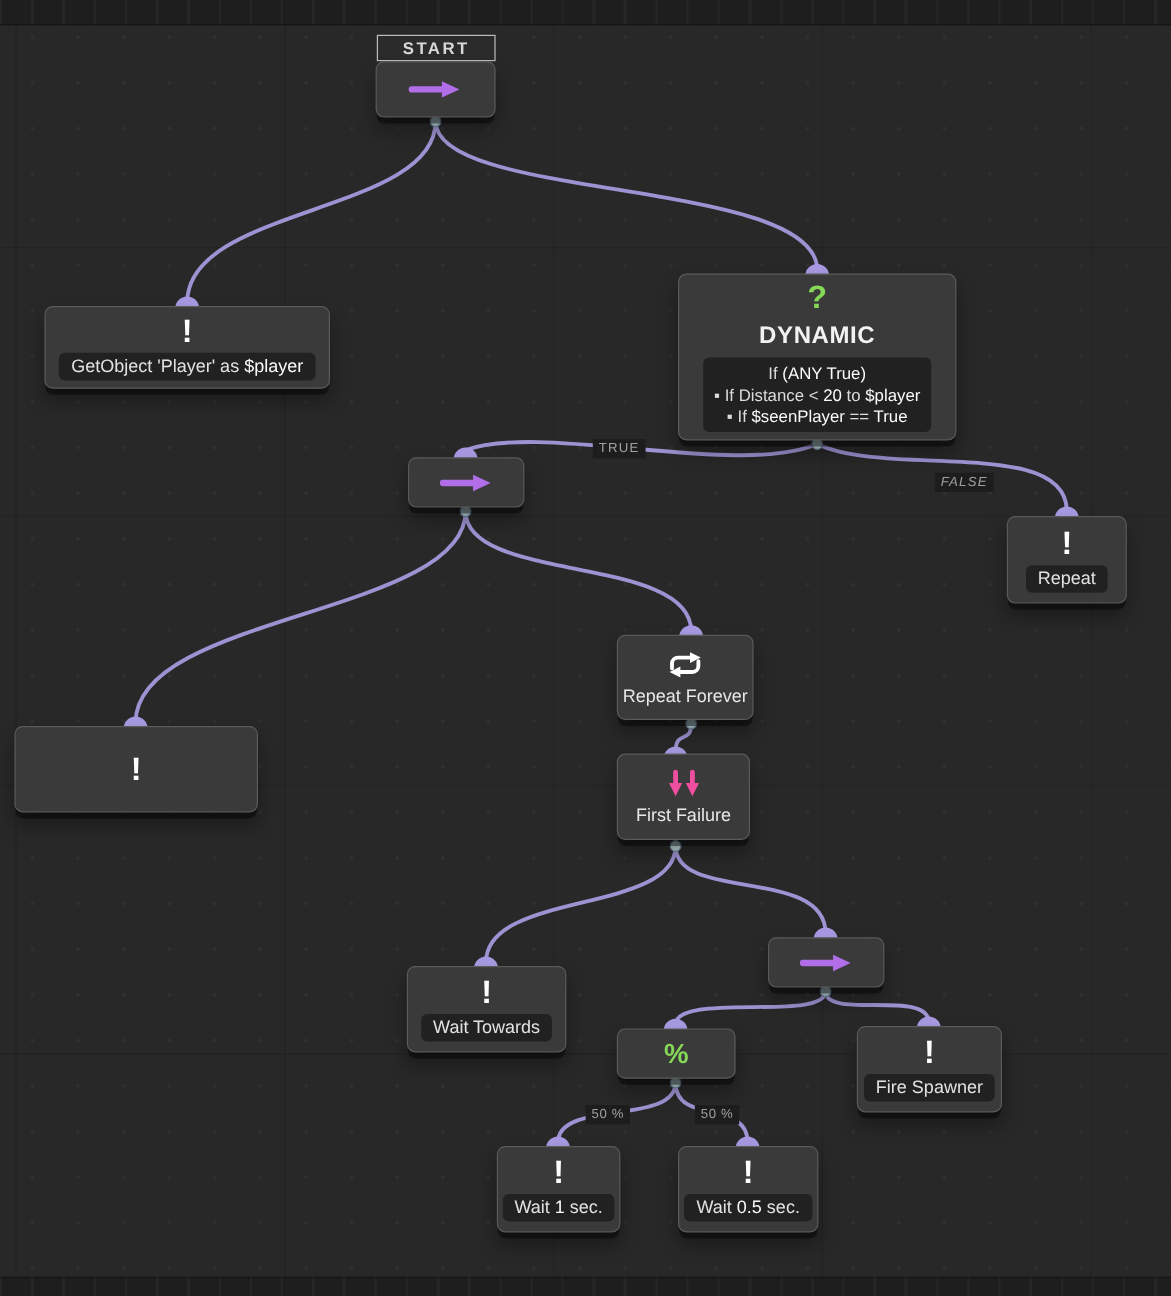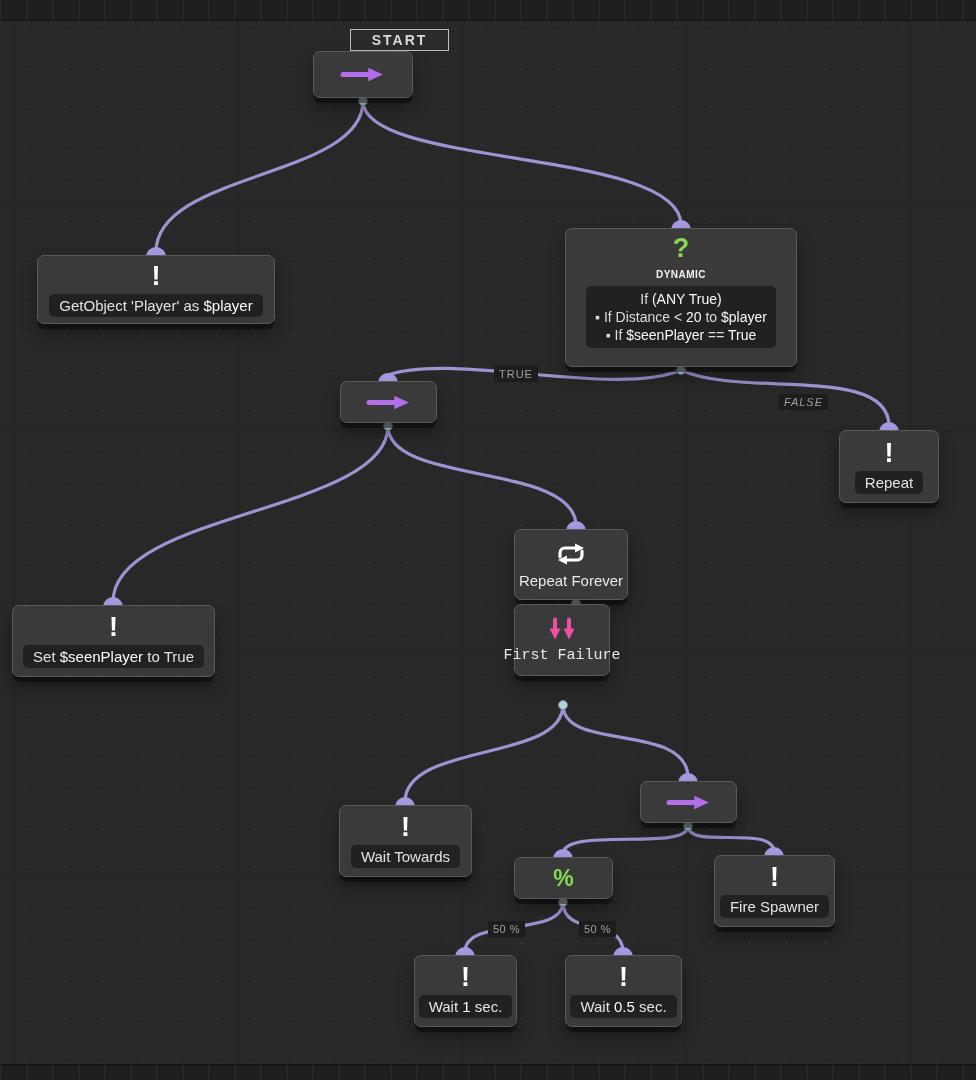--- a/index.html
+++ b/index.html
@@ -27,35 +27,35 @@
     background:#3a3a3a;border:1.5px solid #5a5a5a;border-radius:7px;
     display:flex;flex-direction:column;align-items:center;justify-content:center;
     box-shadow:0 6px 0 -1px rgba(0,0,0,0.42),0 10px 16px rgba(0,0,0,0.35);
     color:#e4e4e4;
   }
   .start-label{
     position:absolute;z-index:3;box-sizing:border-box;
     left:314px;top:29px;width:99px;height:22px;
     border:1px solid #bdbdbd;background:#2b2b2b;
     display:flex;align-items:center;justify-content:center;
-    color:#d8d8d8;font-size:14px;font-weight:700;letter-spacing:2px;margin-left:36px;
+    color:#d8d8d8;font-size:14px;font-weight:700;letter-spacing:2px;
   }
   .glyph-icon{font-weight:700;line-height:1;}
   .excl{font-size:27px;color:#ffffff;}
   .green{color:#85d957;}
   .q{font-size:27px;}
   .pct{font-size:23px;}
   .subbar{
     background:rgba(28,28,28,0.8);border-radius:5px;
     padding:3px 10px;margin-top:4px;
     font-size:15px;color:#e2e2e2;white-space:nowrap;
   }
   .subbar b,.cond b{font-weight:400;color:#fafafa;}
   .node-text{font-size:15px;color:#e8e8e8;margin-top:5px;white-space:nowrap;}
-  .title{font-size:10px;font-weight:700;color:#f2f2f2;letter-spacing:0.5px;margin:7px 0 6px;}
+  .title{font-size:20px;font-weight:700;color:#f2f2f2;letter-spacing:0.5px;margin:7px 0 6px;}
   .cond-panel{
     background:rgba(28,28,28,0.8);border-radius:5px;
     margin:0 16px 2px;padding:4px 9px;
     font-size:14px;line-height:18px;color:#dcdcdc;text-align:center;white-space:nowrap;
   }
   .edge-label{
     position:absolute;z-index:2;background:#1d1d1d;
     color:#a0a0a0;font-size:11px;letter-spacing:1px;
     padding:2px 5px;white-space:nowrap;
   }
@@ -150,33 +150,32 @@
   <div class="node" style="left:514px;top:529px;width:114px;height:71px;">
     <svg width="34" height="26" viewBox="0 0 34 26">
       <path d="M6 16 v-4 a5 5 0 0 1 5-5 h12" stroke="#ffffff" stroke-width="3.2" fill="none" stroke-linecap="round"></path>
       <path d="M21 2.5 L30 7 L21 11.5 Z" fill="#ffffff"></path>
       <path d="M28 10 v4 a5 5 0 0 1 -5 5 h-12" stroke="#ffffff" stroke-width="3.2" fill="none" stroke-linecap="round"></path>
       <path d="M13 14.5 L4 19 L13 23.5 Z" fill="#ffffff"></path>
     </svg>
     <div class="node-text">Repeat Forever</div>
   </div>
 
-  <div class="node" style="left:514px;top:604px;width:96px;height:72px;font-family:Liberation Mono, monospace;">
+  <div class="node" style="left:514px;top:628px;width:111px;height:72px;">
     <svg width="32" height="25" viewBox="0 0 32 24">
       <path d="M9 2 V12" stroke="#ef4f9e" stroke-width="4" stroke-linecap="round" fill="none"></path>
       <path d="M3.5 11 L9 22 L14.5 11 Z" fill="#ef4f9e"></path>
       <path d="M23 2 V12" stroke="#ef4f9e" stroke-width="4" stroke-linecap="round" fill="none"></path>
       <path d="M17.5 11 L23 22 L28.5 11 Z" fill="#ef4f9e"></path>
     </svg>
     <div class="node-text">First Failure</div>
   </div>
 
   <div class="node" style="left:12px;top:605px;width:203px;height:72px;">
     <div class="glyph-icon excl">!</div>
-    <div class="subbar"><span>Set </span><b>$seenPlayer</b><span> to True</span></div>
   </div>
 
   <div class="node" style="left:640px;top:781px;width:97px;height:42px;">
     <svg width="46" height="17" viewBox="0 0 44 16">
       <path d="M3 8 H30" stroke="#b26ee8" stroke-width="5" stroke-linecap="round" fill="none"></path>
       <path d="M27 1.5 L41 8 L27 14.5 Z" fill="#b26ee8"></path>
     </svg>
   </div>
 
   <div class="node" style="left:339px;top:805px;width:133px;height:72px;">

